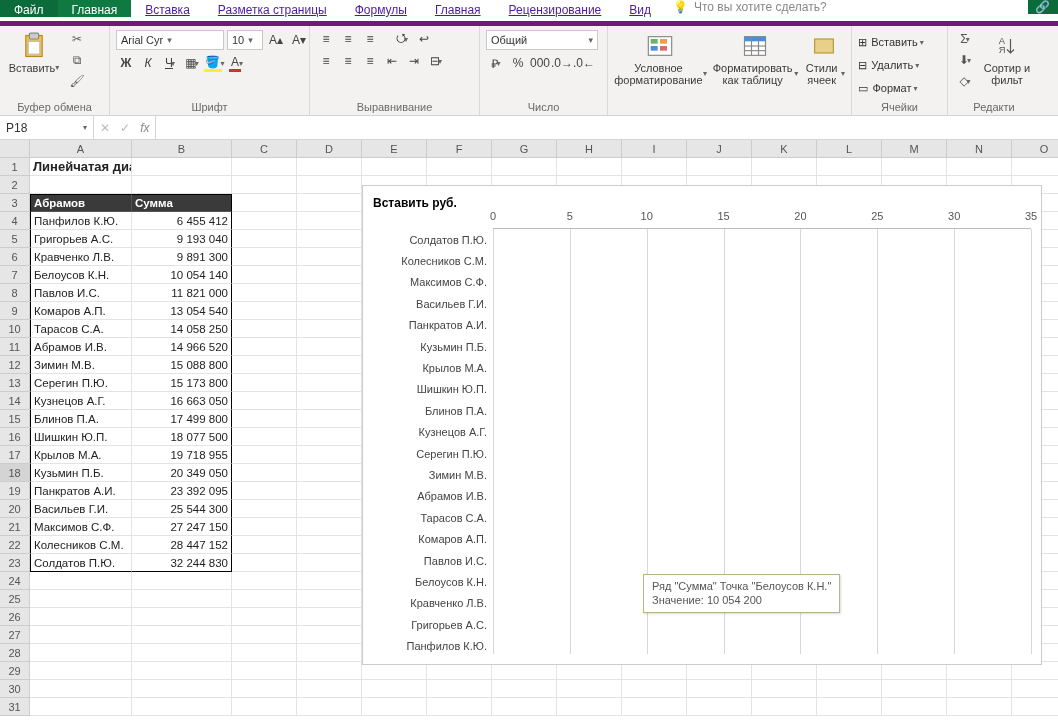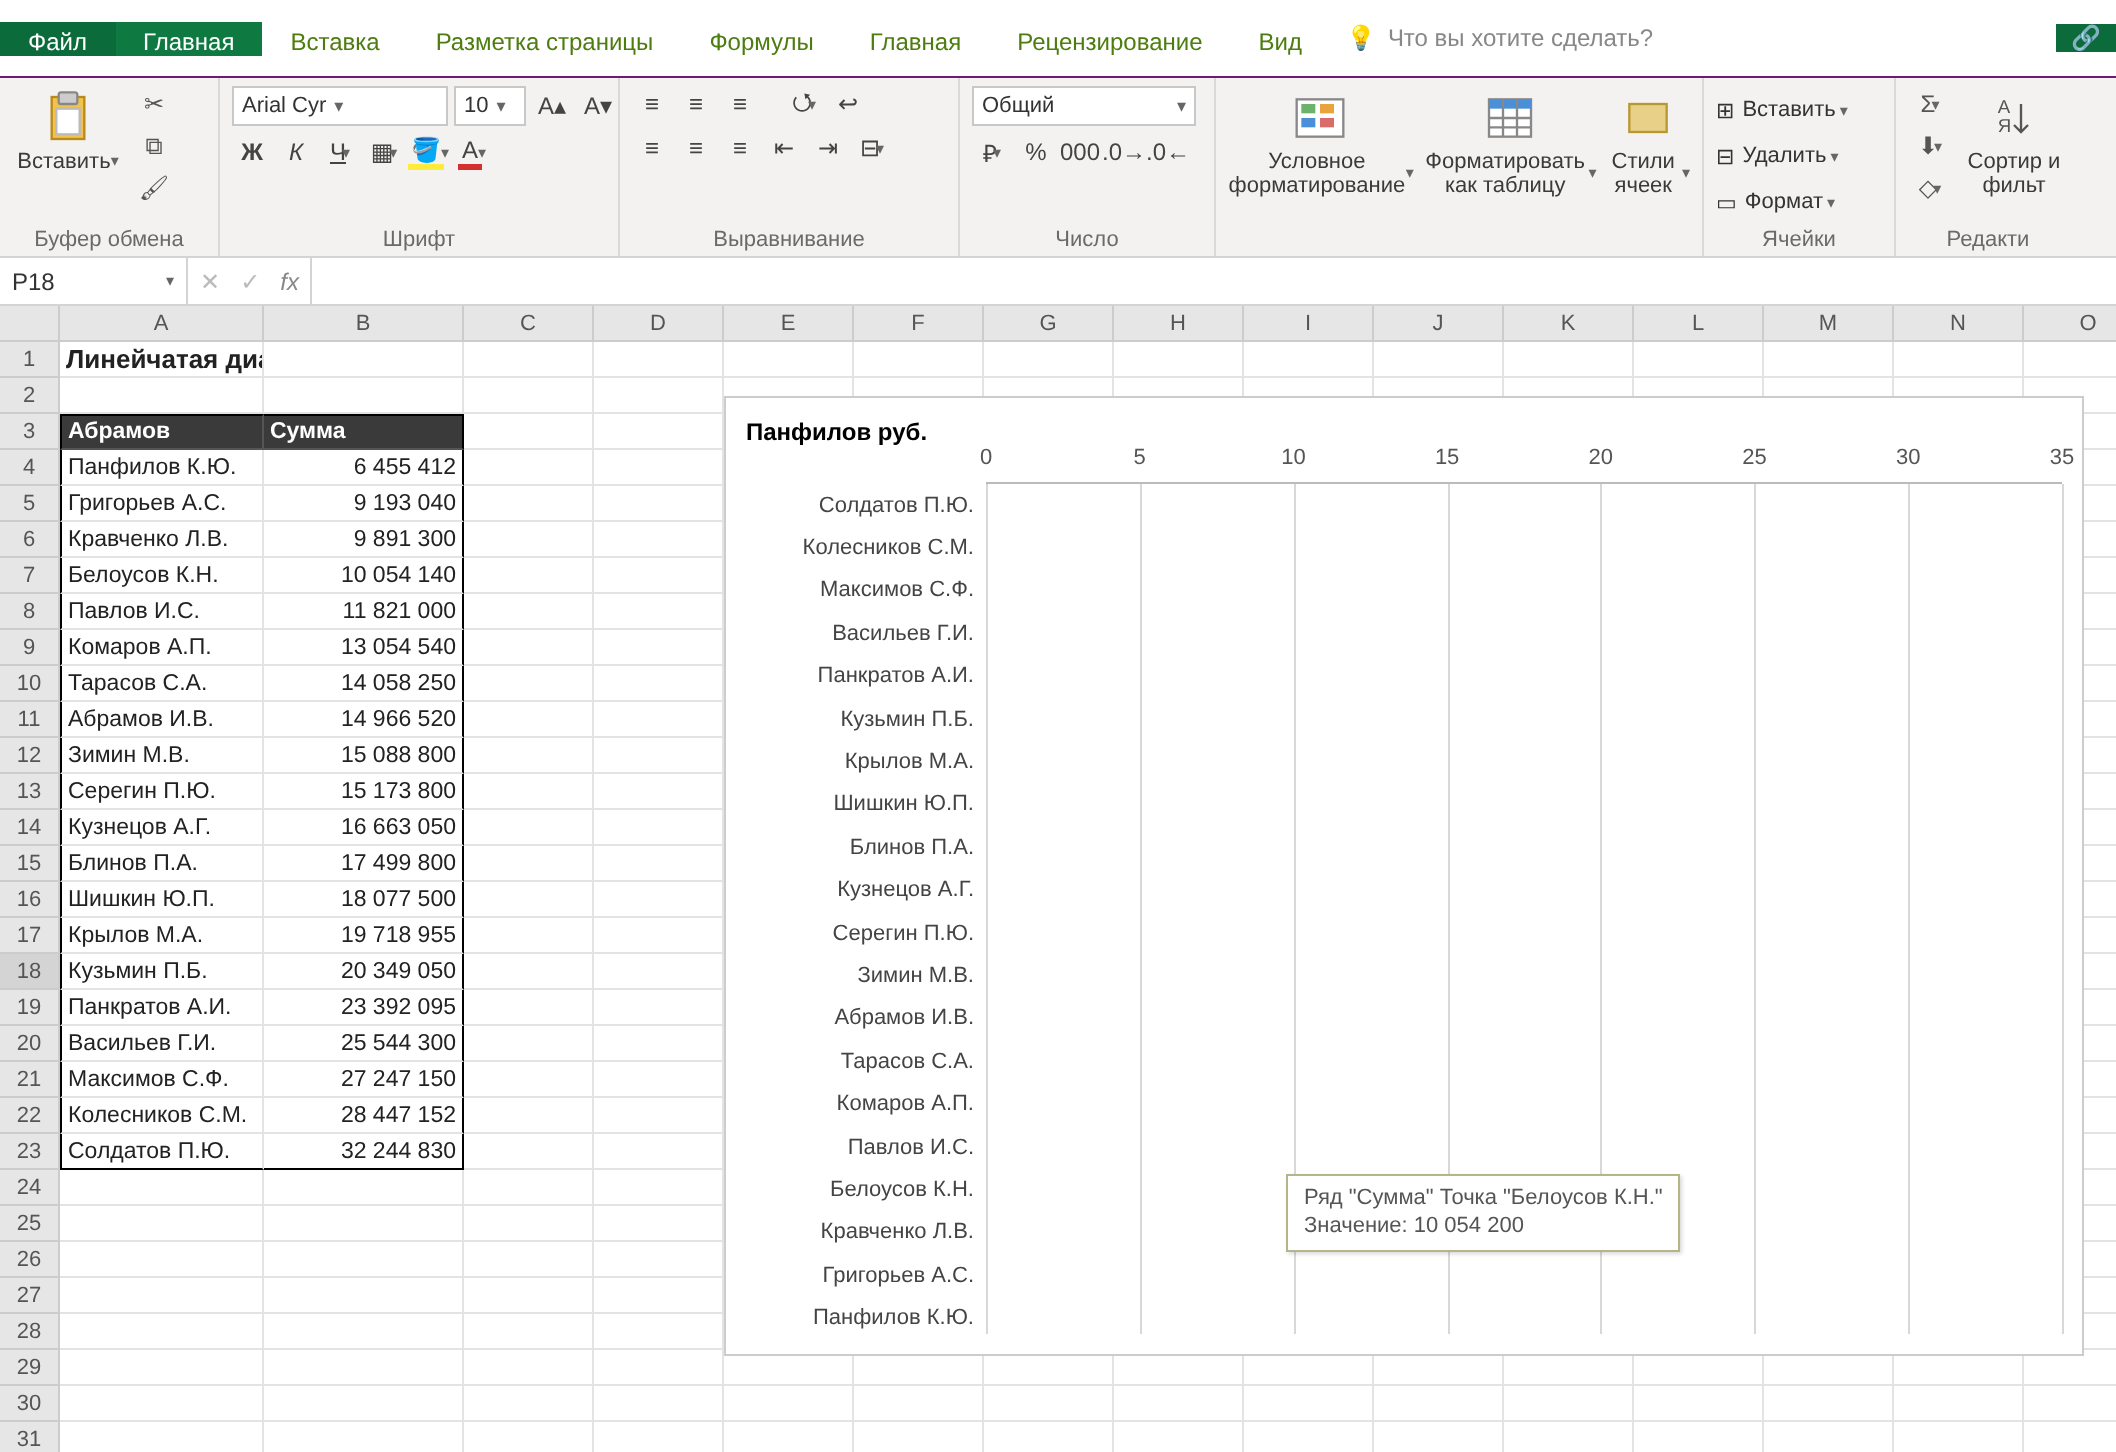--- a/index.html
+++ b/index.html
@@ -1,23 +1,23 @@
 <!DOCTYPE html>
 <html><head>
 <meta charset="utf-8">
 <style>
 * { margin: 0; padding: 0; box-sizing: border-box; font-family: "Segoe UI", Arial, sans-serif; }
 body { background: #fff; width: 1058px; height: 726px; overflow: hidden; font-size: 12px; }
 
 
-.titlebar { background: #fff; height: 39px; display: flex; align-items: center; border-bottom: 1px solid #701a75; }
+.titlebar { background: #fff; height: 26px; display: flex; align-items: flex-start; border-bottom: 5px solid #701a75; }
 .titlebar .tab { padding: 3px 14px 0; color: #fff; background: #0b6b3a; font-size: 12px; cursor: pointer; display: flex; align-items: center; }
 .titlebar .tab.file { background: #0b6b3a; }
 .titlebar .tab.active { background: #0e7a42; }
-.titlebar .tab.plain { background: #fff; color: #4d7c0f; }
+.titlebar .tab.plain { background: #fff; color: #4c1d95; text-decoration: underline; }
 .titlebar .tellme { background: #fff; color: #888; display: flex; align-items: center; padding-left: 8px; gap: 6px; flex: 1; }
 .titlebar .share { width: 30px; display: flex; align-items: center; justify-content: center; color: #fff; background: #0b6b3a; }
 
 
 .ribbon { height: 90px; background: #f3f2f1; border-bottom: 1px solid #d4d4d4; display: flex; position: relative; }
 .group { border-right: 1px solid #d9d9d9; padding: 4px 6px 2px; display: flex; flex-direction: column; justify-content: space-between; }
 .group-body { display: flex; gap: 4px; align-items: flex-start; flex: 1; }
 .group-label { text-align: center; font-size: 11px; color: #6a6a6a; padding-top: 2px; position: relative; }
 .btn-big { display: flex; flex-direction: column; align-items: center; width: 56px; gap: 2px; padding-top: 2px; cursor: pointer; }
 .btn-big .lbl { font-size: 11px; color: #3a3a3a; text-align: center; line-height: 1.1; display: flex; align-items: center; gap: 2px; }
@@ -899,21 +899,21 @@
         <div class="cell" style="width: 65px;"></div>
         <div class="cell" style="width: 65px;"></div>
         <div class="cell" style="width: 65px;"></div>
         <div class="cell" style="width: 65px;"></div>
         <div class="cell" style="width: 65px;"></div>
       </div>
     </div>
 
   <div class="chart">
     <div class="chart-inner">
-      <div class="axis-title">Панфилов руб.</div>
+      <div class="axis-title">Вставить руб.</div>
       <div class="xticks" id="xticks">
           <div class="xtick" style="left: 0%;">0</div>
           <div class="xtick" style="left: 14.2857%;">5</div>
           <div class="xtick" style="left: 28.5714%;">10</div>
           <div class="xtick" style="left: 42.8571%;">15</div>
           <div class="xtick" style="left: 57.1429%;">20</div>
           <div class="xtick" style="left: 71.4286%;">25</div>
           <div class="xtick" style="left: 85.7143%;">30</div>
           <div class="xtick" style="left: 100%;">35</div>
         </div>

